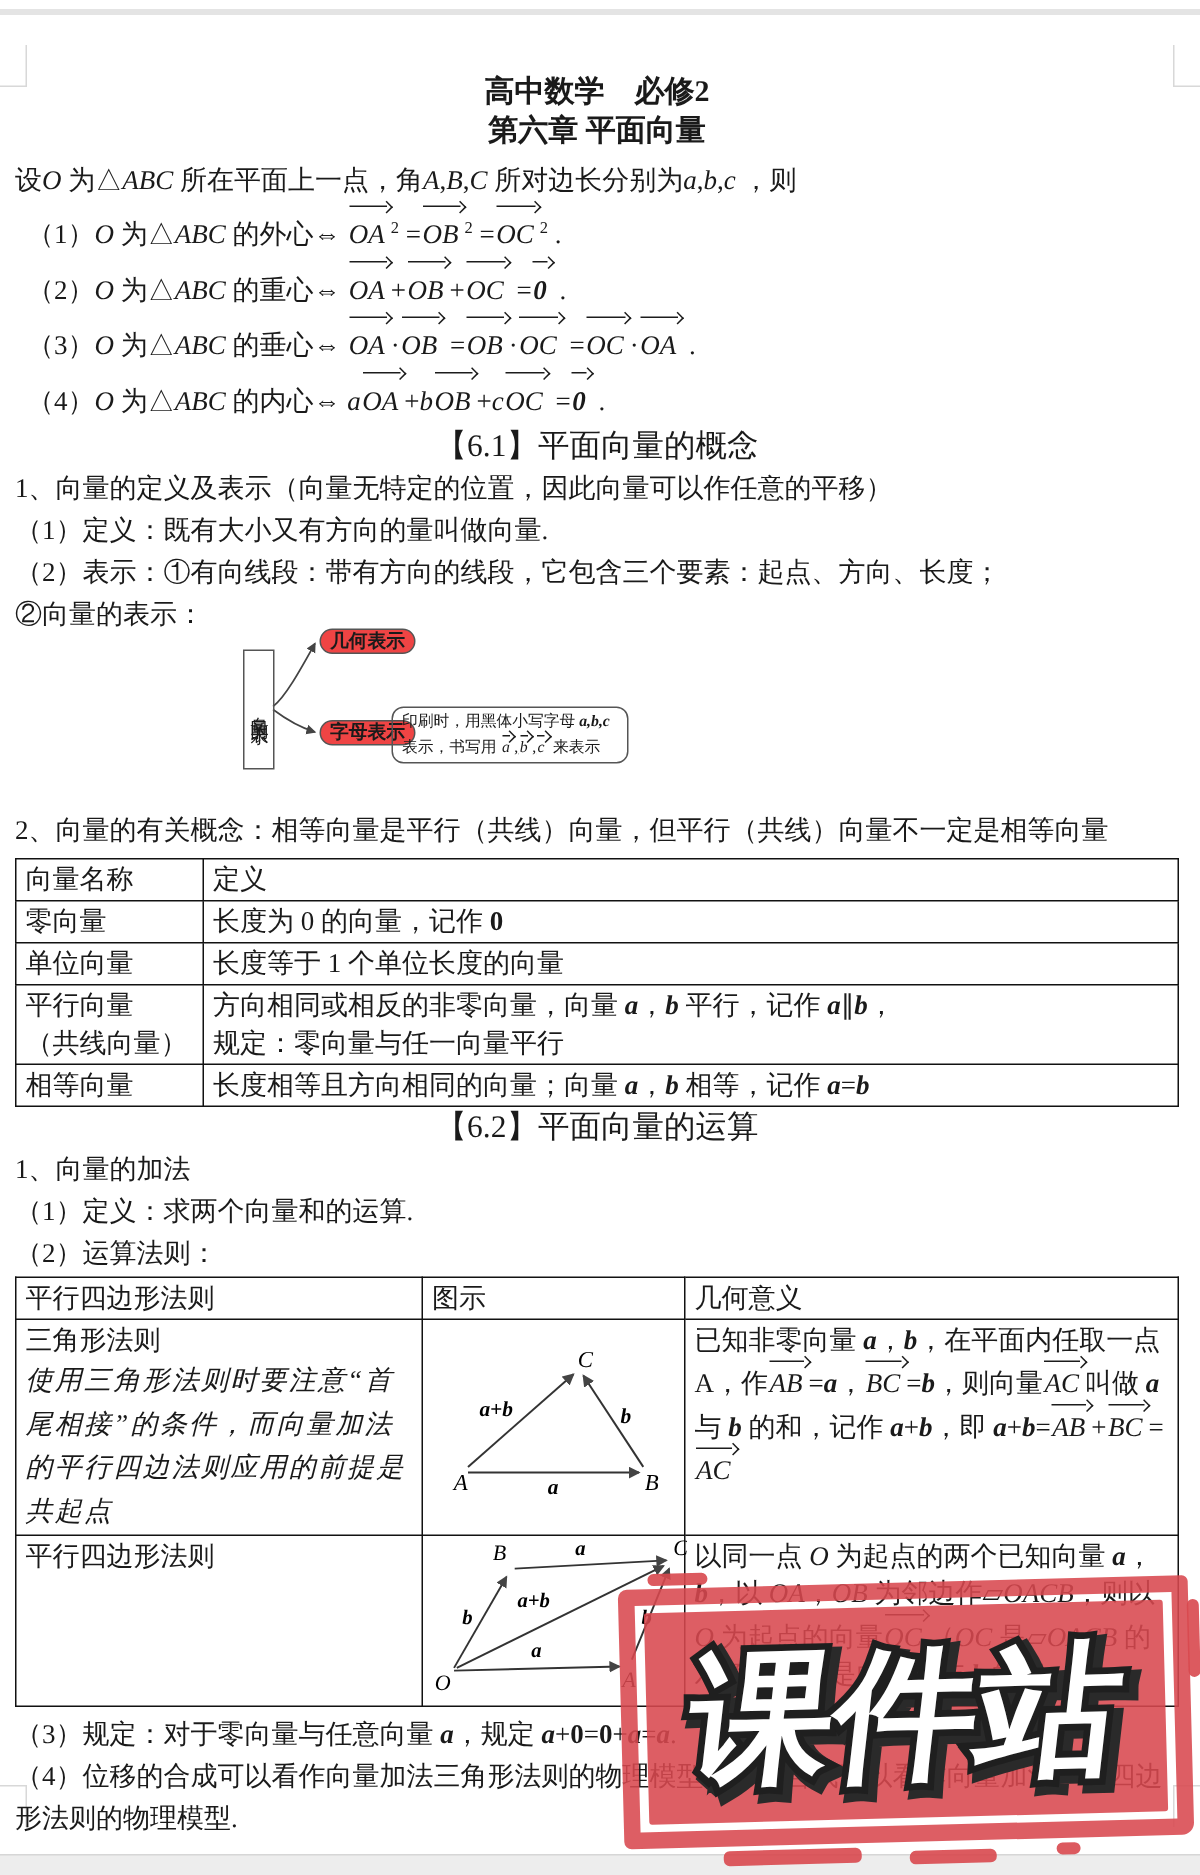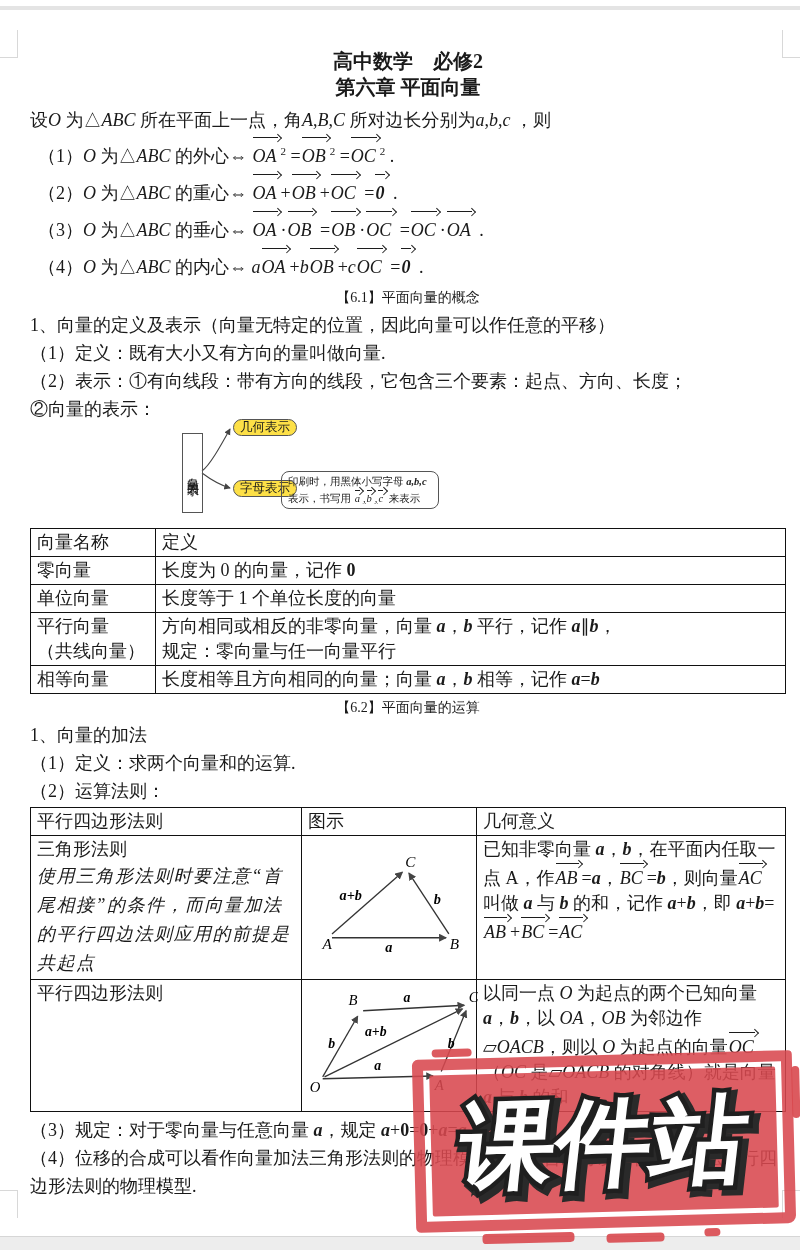--- a/index.html
+++ b/index.html
@@ -5,42 +5,42 @@
   html,body{margin:0;padding:0;}
   body{width:800px;height:1250px;background:#ffffff;font-family:"Liberation Serif",serif;color:#1a1a1a;overflow:hidden;position:relative;}
   .page{position:absolute;inset:0;background:#fff;}
   .top-band{position:absolute;top:6px;left:0;right:0;height:4px;background:#e4e4e4;}
   .bottom-band{position:absolute;top:1236px;left:0;right:0;height:14px;background:#ededed;border-top:1px solid #d6d6d6;}
   .corner{position:absolute;width:17px;height:27px;}
   .corner.tl{left:0;top:30px;border-right:1px solid #d8d8d8;border-bottom:1px solid #d8d8d8;}
   .corner.tr{right:0;top:30px;border-left:1px solid #d8d8d8;border-bottom:1px solid #d8d8d8;}
   .corner.bl{left:0;top:1190px;border-right:1px solid #d8d8d8;border-top:1px solid #d8d8d8;}
   .corner.br{right:0;top:1190px;border-left:1px solid #d8d8d8;border-top:1px solid #d8d8d8;}
-  .content{position:absolute;left:30px;right:14px;top:0;}
+  .content{position:absolute;left:10px;right:14px;top:0;}
   .title{margin:0;text-align:center;font-size:20px;font-weight:bold;line-height:26px;}
   .title.first{padding-top:48px;}
   .intro{margin:7px 0 0;font-size:18px;line-height:27px;}
   .fitems{margin-top:2px;}
   .fitem{font-size:18px;line-height:33px;padding-left:8px;}
-  .sec-head{margin:0;text-align:center;font-size:14px;font-weight:normal;line-height:27px;}
+  .sec-head{margin:0;text-align:center;font-size:21px;font-weight:normal;line-height:27px;}
   .para{margin:0;font-size:18px;line-height:28px;}
   
   .t-i{font-style:italic;}
   .t-b{font-weight:bold;font-style:italic;}
   .t-n{font-weight:bold;}
   .t-u{text-decoration:underline;}
   .t-sup{font-size:11px;vertical-align:7px;line-height:0;}
   .t-v{position:relative;display:inline-block;font-style:italic;padding:4px 4px 0 1px;}
   .t-v::before{content:"";position:absolute;top:1px;left:1px;right:3px;border-top:1.4px solid #1c1c1c;}
   .t-v::after{content:"";position:absolute;top:-1px;right:0;width:4.5px;height:4.5px;border-top:1.4px solid #1c1c1c;border-right:1.4px solid #1c1c1c;transform:rotate(45deg);}
   
   .flow-wrap{position:relative;height:128px;margin-top:0;}
   .flow-label{position:absolute;left:0;top:0;font-size:18px;line-height:28px;}
   .fc-root{position:absolute;left:152px;top:38px;width:19px;height:78px;border:1px solid #555;display:flex;align-items:center;justify-content:center;writing-mode:vertical-rl;text-orientation:upright;font-size:12px;letter-spacing:2px;line-height:19px;}
-  .fc-branch{position:absolute;border:1px solid #555;border-radius:9px;font-size:12.5px;line-height:15px;padding:0 6px;background:#fde047;}
+  .fc-branch{position:absolute;border:1px solid #555;border-radius:9px;font-size:12.5px;line-height:15px;padding:0 6px;background:#ef4444;font-weight:bold;}
   .fc-b1{left:203px;top:24px;}
   .fc-b2{left:203px;top:85px;}
   .fc-box{position:absolute;left:251px;width:144px;border:1px solid #555;border-radius:8px;font-size:10.5px;line-height:13.5px;padding:3px 6px;}
   .fc-box .t-v{padding:3px 3px 0 1px;}
   .fc-box1{top:2px;}
   .fc-box2{top:76px;}
   .fc-arrows{position:absolute;left:0;top:0;width:420px;height:128px;pointer-events:none;}
   
   table{border-collapse:collapse;width:100%;table-layout:fixed;}
   .tbl{margin-top:2px;}
@@ -106,20 +106,21 @@
         <path d="M172,78 C180,84 190,90 200,93" fill="none" stroke="#444" stroke-width="1.1" marker-end="url(#ah)"></path>
         <path d="M245,32 L249,32" fill="none" stroke="#444" stroke-width="1.1" marker-end="url(#ah)"></path>
         <path d="M245,93 L249,93" fill="none" stroke="#444" stroke-width="1.1" marker-end="url(#ah)"></path>
       </svg>
       <div class="fc-root">向量的表示</div>
       <div class="fc-branch fc-b1">几何表示</div>
       <div class="fc-branch fc-b2">字母表示</div>
       <div class="fc-box fc-box2">印刷时，用黑体小写字母 <span class="t-b">a,b,c</span> 表示，书写用 <span class="t-u"><span class="t-v">a</span>,<span class="t-v">b</span>,<span class="t-v">c</span></span> 来表示</div>
     </div>
 
+    <p class="para" style="margin-top:16px">2、向量的有关概念：相等向量是平行（共线）向量，但平行（共线）向量不一定是相等向量</p>
 
     <table class="tbl tbl1">
       <tbody>
           <tr>
         <th class="c1">向量名称</th>
         <th>定义</th>
       </tr>
       <tr>
         <td class="c1">零向量</td>
         <td>长度为 0 的向量，记作 <span class="t-n">0</span></td>

